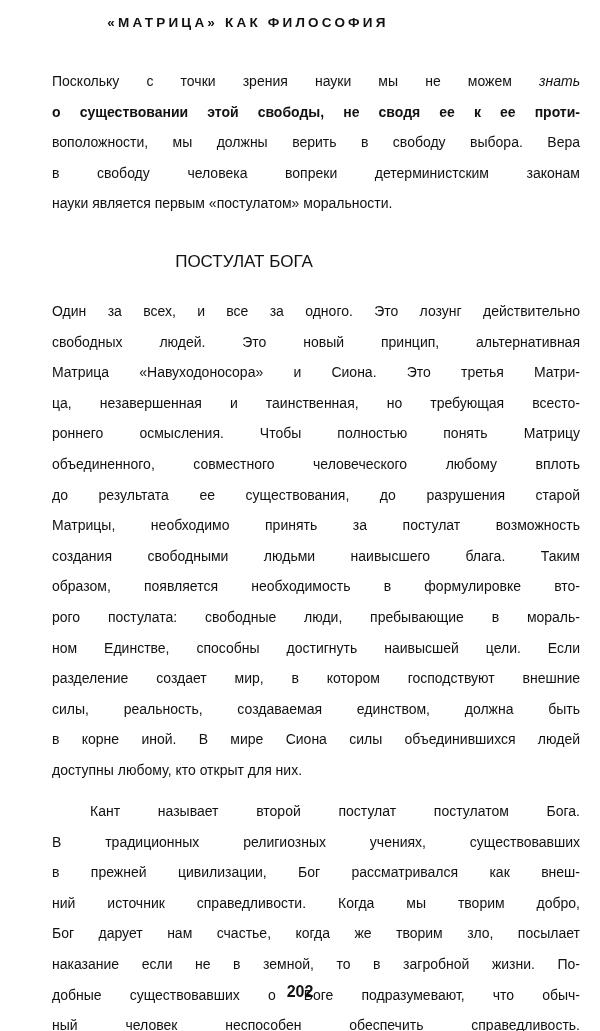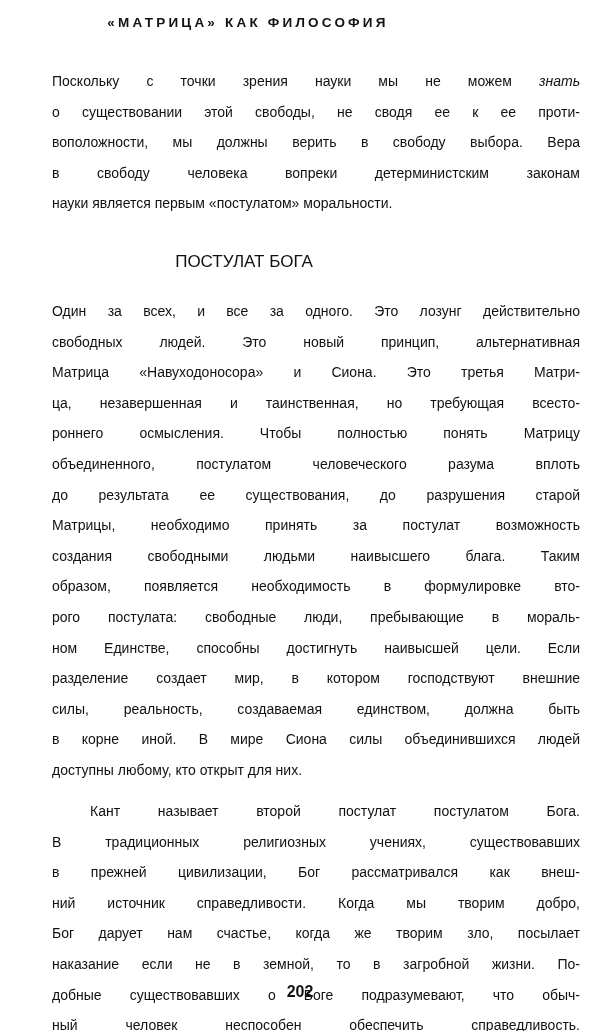--- a/index.html
+++ b/index.html
@@ -66,35 +66,35 @@
     }
     em { font-style: italic; }
   </style>
 </head>
 <body>
 
 <div class="running-head">«МАТРИЦА» КАК ФИЛОСОФИЯ</div>
 
 <div class="block" style="top:66px;">
   <div class="line" style="white-space: normal;"><span>Поскольку с точки зрения науки мы не можем </span><em>знать</em></div>
-  <div class="line" style="white-space: normal;">о существовании этой свободы, не сводя ее к ее проти-</div>
+  <div class="line" style="white-space: normal; font-weight: bold;">о существовании этой свободы, не сводя ее к ее проти-</div>
   <div class="line" style="white-space: normal;">воположности, мы должны верить в свободу выбора. Вера</div>
   <div class="line" style="white-space: normal;">в свободу человека вопреки детерминистским законам</div>
   <div class="line last" style="white-space: normal;">науки является первым «постулатом» моральности.</div>
 </div>
 
 <div class="heading">ПОСТУЛАТ БОГА</div>
 
 <div class="block" style="top:296px;">
   <div class="line" style="white-space: normal;">Один за всех, и все за одного. Это лозунг действительно</div>
   <div class="line" style="white-space: normal;">свободных людей. Это новый принцип, альтернативная</div>
   <div class="line" style="white-space: normal;">Матрица «Навуходоносора» и Сиона. Это третья Матри-</div>
   <div class="line" style="white-space: normal;">ца, незавершенная и таинственная, но требующая всесто-</div>
   <div class="line" style="white-space: normal;">роннего осмысления. Чтобы полностью понять Матрицу</div>
-  <div class="line" style="white-space: normal;">объединенного, постулатом человеческого разума вплоть</div>
+  <div class="line" style="white-space: normal;">объединенного, совместного человеческого любому вплоть</div>
   <div class="line" style="white-space: normal;">до результата ее существования, до разрушения старой</div>
   <div class="line" style="white-space: normal;">Матрицы, необходимо принять за постулат возможность</div>
   <div class="line" style="white-space: normal;">создания свободными людьми наивысшего блага. Таким</div>
   <div class="line" style="white-space: normal;">образом, появляется необходимость в формулировке вто-</div>
   <div class="line" style="white-space: normal;">рого постулата: свободные люди, пребывающие в мораль-</div>
   <div class="line" style="white-space: normal;">ном Единстве, способны достигнуть наивысшей цели. Если</div>
   <div class="line" style="white-space: normal;">разделение создает мир, в котором господствуют внешние</div>
   <div class="line" style="white-space: normal;">силы, реальность, создаваемая единством, должна быть</div>
   <div class="line" style="white-space: normal;">в корне иной. В мире Сиона силы объединившихся людей</div>
   <div class="line last" style="white-space: normal;">доступны любому, кто открыт для них.</div>

